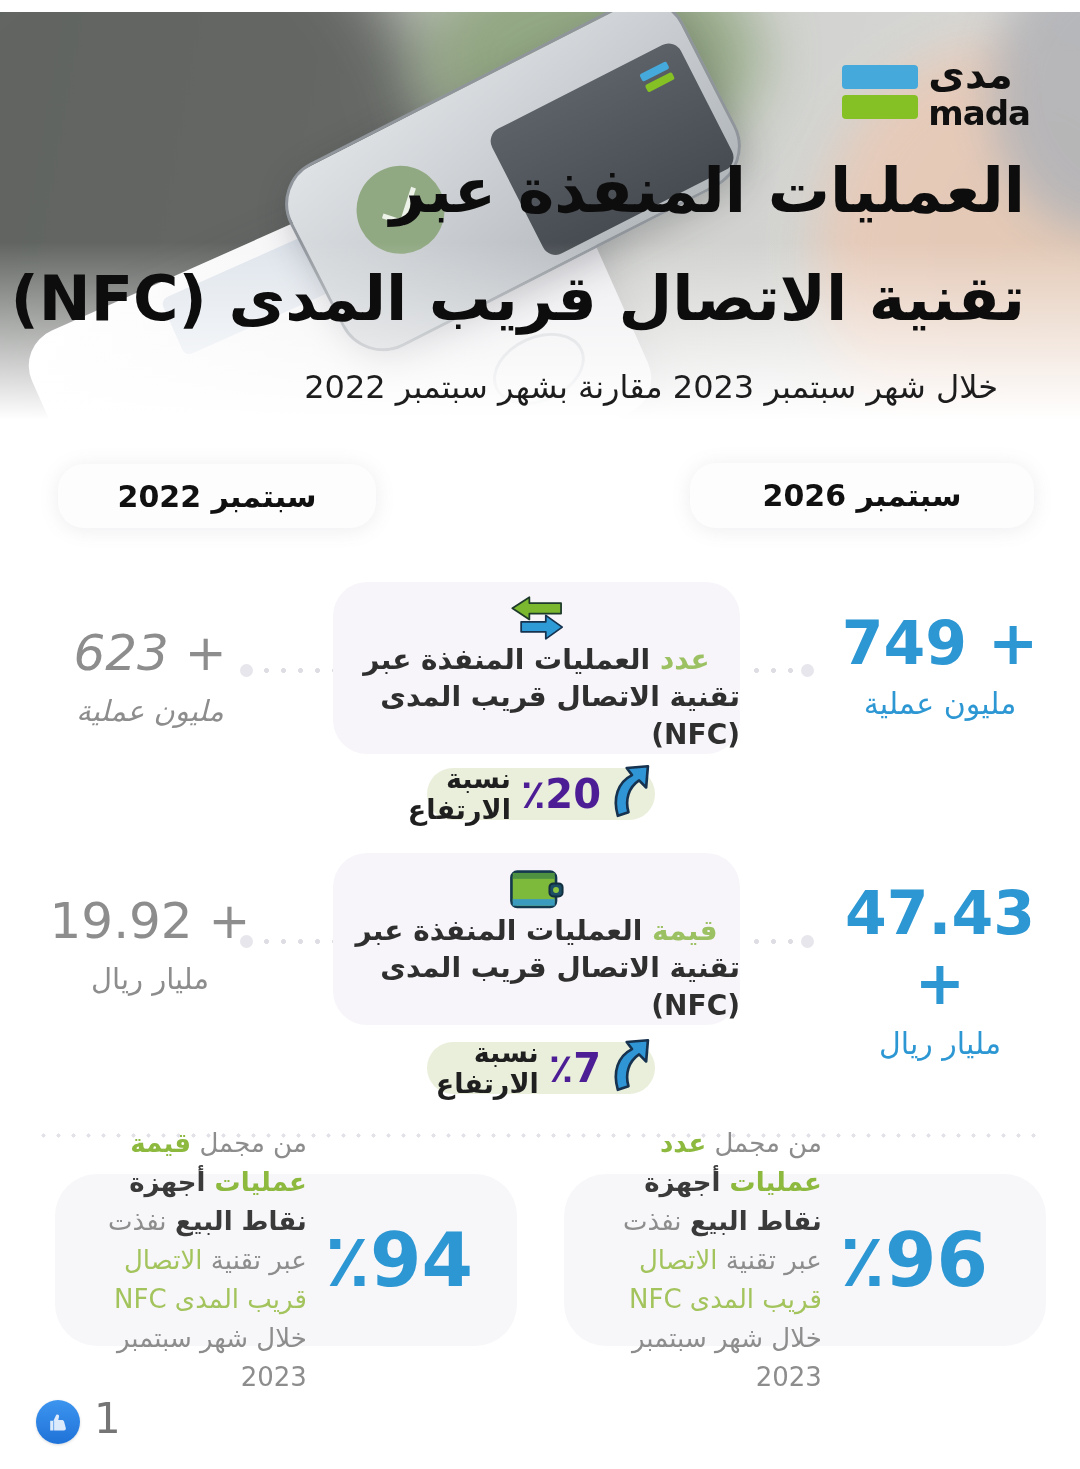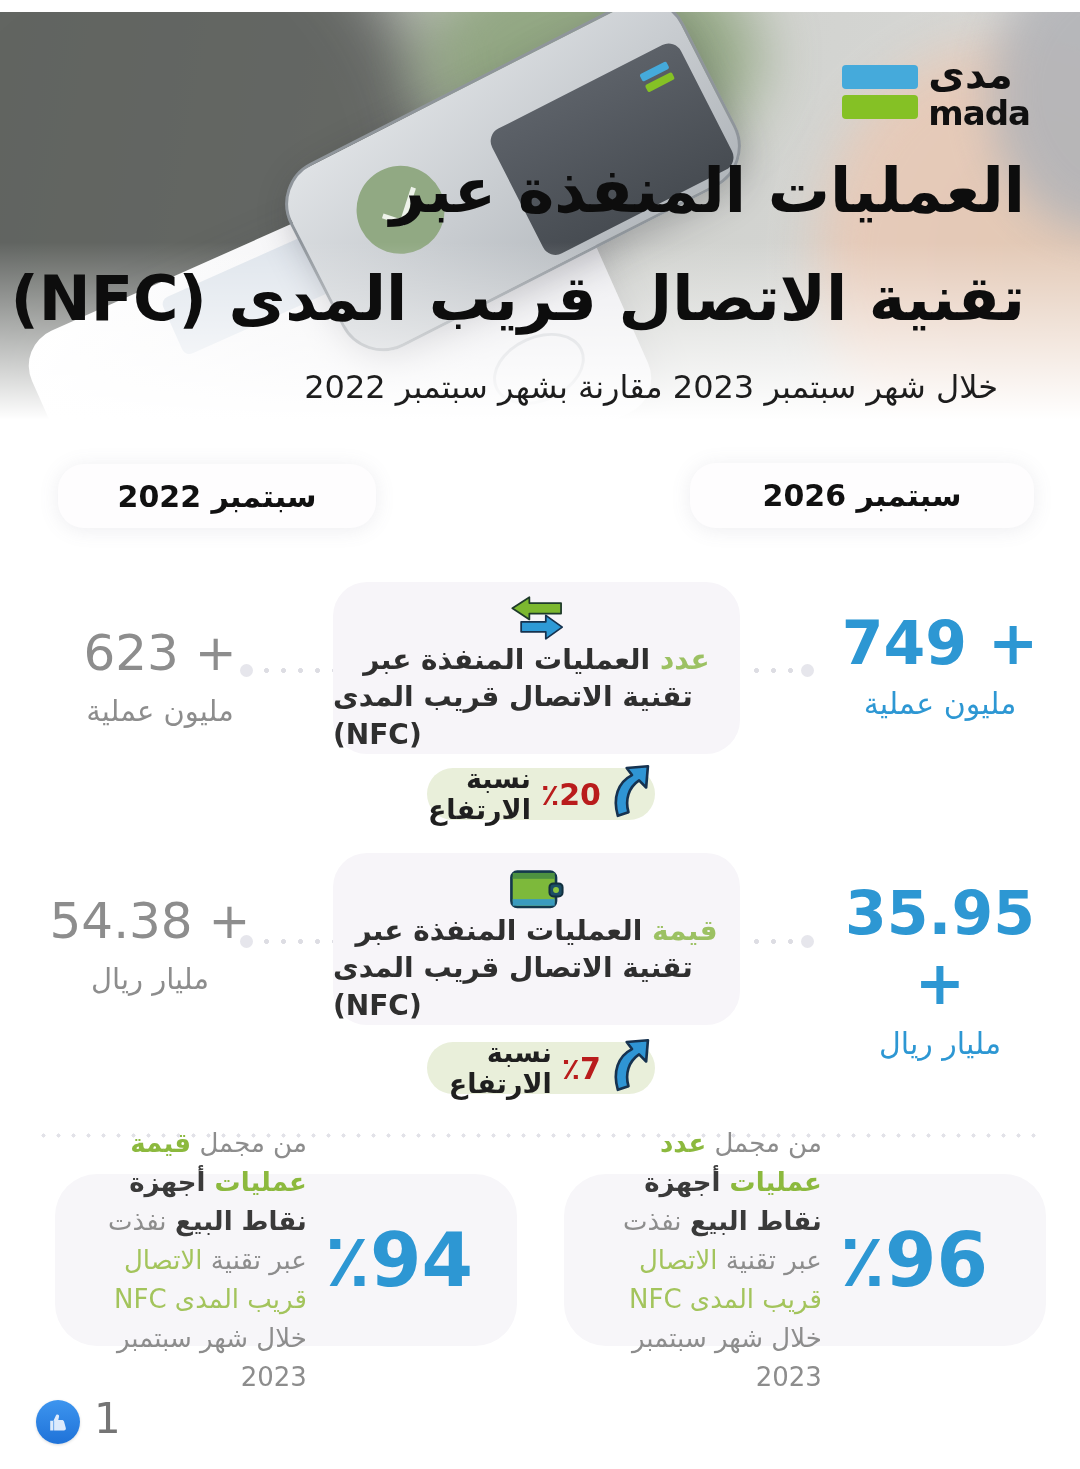--- a/index.html
+++ b/index.html
@@ -50,25 +50,25 @@
   
   .col-pill{position:absolute;top:452px;height:64px;border-radius:26px;background:#fefdfe;
         box-shadow:0 2px 20px rgba(110,110,135,.12);display:flex;align-items:center;justify-content:center;
         font-size:30px;font-weight:bold;color:#111;}
   .col-pill.left{left:58px;width:318px;}
   .col-pill.right{left:690px;width:344px;top:451px;height:65px;}
 
   
   .metric-card{position:absolute;left:333px;width:407px;height:172px;border-radius:34px;background:#f7f5f9;
         display:flex;flex-direction:column;align-items:center;justify-content:flex-start;padding-top:14px;box-sizing:border-box;}
-  .metric-card .card-line{font-size:28px;font-weight:bold;color:#2f2f2f;line-height:1.35;text-align:left;}
+  .metric-card .card-line{font-size:28px;font-weight:bold;color:#2f2f2f;line-height:1.35;text-align:right;}
   .metric-card .hl{color:#9cc163;}
   .badge{position:absolute;height:52px;border-radius:26px;background:#e9efda;display:flex;align-items:center;
         flex-direction:row-reverse;justify-content:flex-start;padding:0 54px 0 24px;box-sizing:border-box;gap:10px;}
-  .badge .pct{font-size:30px;font-weight:bold;color:#b91c1c;}
+  .badge .pct{font-size:40px;font-weight:bold;color:#4c1d95;}
   .badge .blabel{font-size:27px;font-weight:bold;color:#1f1f1f;}
   .badge .rise-arrow{position:absolute;right:0px;top:-12px;}
 
   .stat{position:absolute;width:240px;text-align:center;}
   .stat .val{direction:ltr;display:block;}
   .stat.gray .val{font-size:50px;color:#8d8d8d;}
   .stat.gray .unit{font-size:29px;color:#8d8d8d;margin-top:12px;display:block;}
   .stat.blue .val{font-size:60px;font-weight:bold;color:#2d97d3;}
   .stat.blue .unit{font-size:30px;color:#2d97d3;margin-top:8px;display:block;}
 
@@ -140,21 +140,21 @@
     </div>
   </div>
 
   <div class="title l1" dir="rtl">العمليات المنفذة عبر</div>
   <div class="title l2" dir="rtl">تقنية الاتصال قريب المدى (NFC)</div>
   <div class="subtitle" dir="rtl">خلال شهر سبتمبر 2023 مقارنة بشهر سبتمبر 2022</div>
 
   <div class="col-pill left" dir="rtl">سبتمبر 2022</div>
   <div class="col-pill right" dir="rtl">سبتمبر 2026</div>
 
-  <div class="stat gray" style="left:40px;top:612px;">
+  <div class="stat gray" style="left:30px;top:612px;font-style:italic;">
     <span class="val">623 +</span>
     <span class="unit" dir="rtl">مليون عملية</span>
   </div>
   <div class="conn from-left" style="left:240px;top:652px;width:94px;">
     <span class="bigdot"></span>
       <span class="dots"></span>
   </div>
 
   <div class="metric-card" style="top:570px;">
     <svg width="88" height="66" viewBox="0 0 90 76">
@@ -178,21 +178,21 @@
 
   <div class="badge" style="left:427px;top:756px;width:228px;">
     <span class="pct" dir="rtl">٪20</span>
     <span class="blabel" dir="rtl">نسبة الارتفاع</span>
     <svg class="rise-arrow" width="46" height="70" viewBox="0 0 52 64">
       <path d="M10 60 C4 40 10 22 26 14 L20 6 L44 4 L42 28 L34 20 C22 28 18 42 22 56 Z" fill="#2f95d4" stroke="#16324f" stroke-width="3" stroke-linejoin="round"></path>
     </svg>
   </div>
 
   <div class="stat gray" style="left:30px;top:880px;">
-    <span class="val">54.38 +</span>
+    <span class="val">19.92 +</span>
     <span class="unit" dir="rtl">مليار ريال</span>
   </div>
   <div class="conn from-left" style="left:240px;top:923px;width:94px;">
     <span class="bigdot"></span>
       <span class="dots"></span>
   </div>
 
   <div class="metric-card" style="top:841px;">
     <svg width="80" height="64" viewBox="0 0 86 68">
       <rect x="4" y="7" rx="9" width="68" height="54" fill="#7db93b" stroke="#14384d" stroke-width="4"></rect>
@@ -205,21 +205,21 @@
       <span class="hl">قيمة</span><span> العمليات المنفذة عبر</span>
     </div>
     <div class="card-line" dir="rtl">تقنية الاتصال قريب المدى (NFC)</div>
   </div>
 
   <div class="conn from-right" style="left:748px;top:923px;width:66px;">
     <span class="bigdot"></span>
       <span class="dots"></span>
   </div>
   <div class="stat blue" style="left:820px;top:866px;">
-    <span class="val">35.95 +</span>
+    <span class="val">47.43 +</span>
     <span class="unit" dir="rtl">مليار ريال</span>
   </div>
 
   <div class="badge" style="left:427px;top:1030px;width:228px;">
     <span class="pct" dir="rtl">٪7</span>
     <span class="blabel" dir="rtl">نسبة الارتفاع</span>
     <svg class="rise-arrow" width="46" height="70" viewBox="0 0 52 64">
       <path d="M10 60 C4 40 10 22 26 14 L20 6 L44 4 L42 28 L34 20 C22 28 18 42 22 56 Z" fill="#2f95d4" stroke="#16324f" stroke-width="3" stroke-linejoin="round"></path>
     </svg>
   </div>

